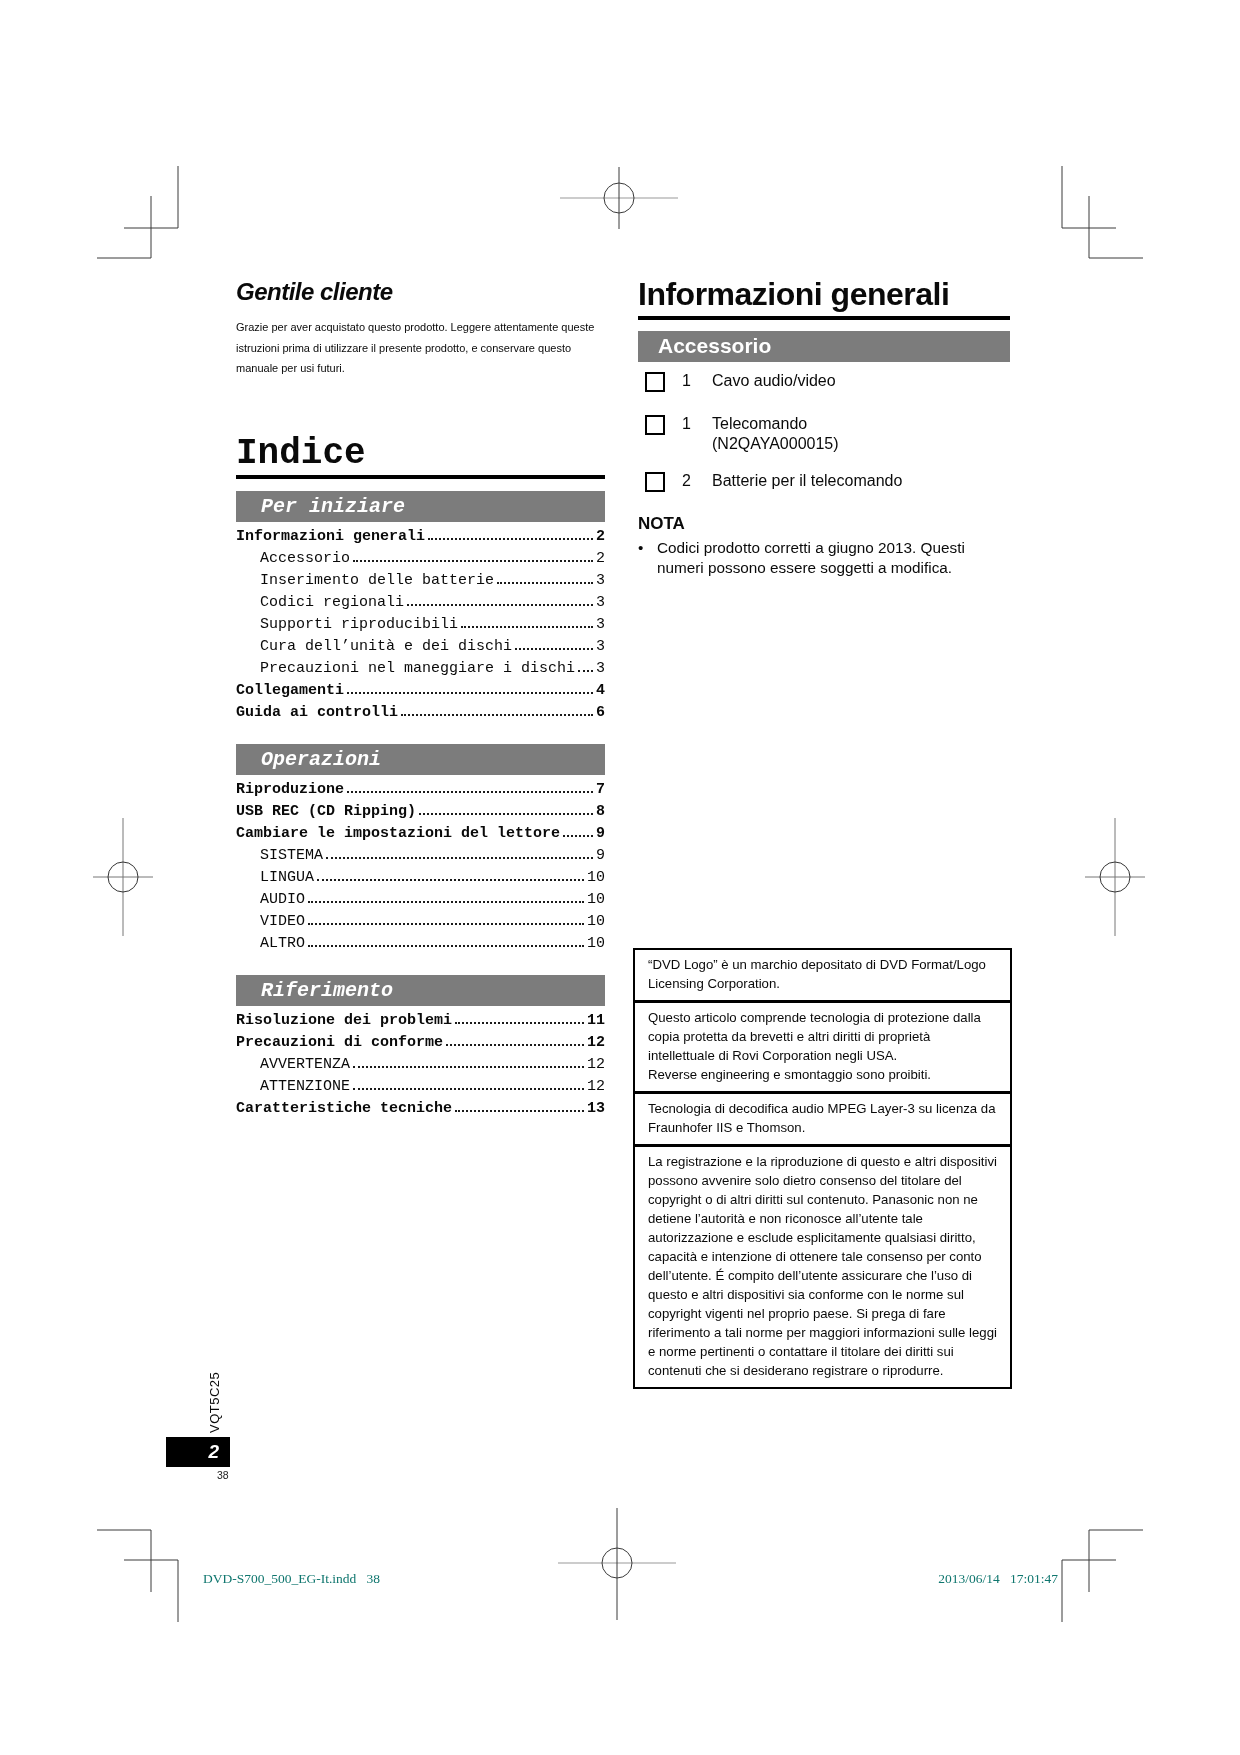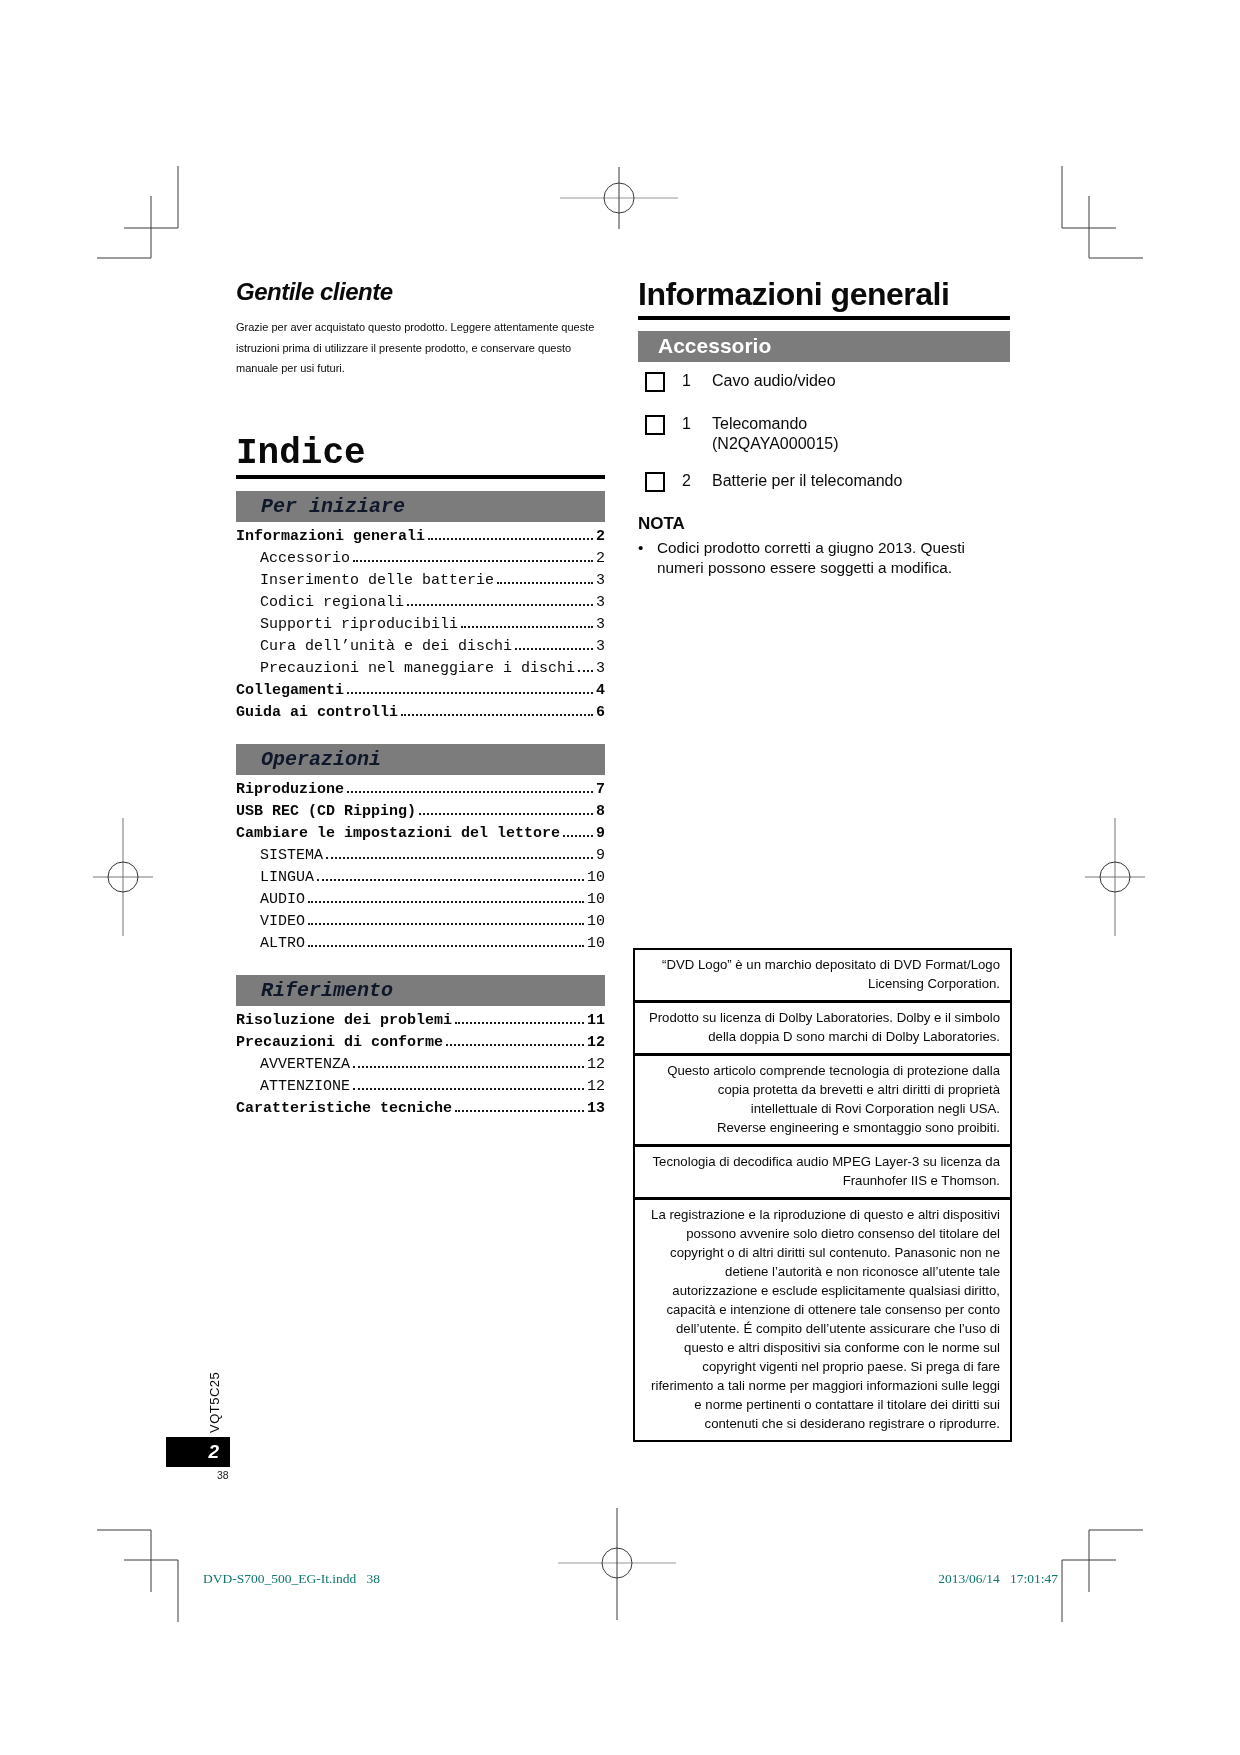--- a/index.html
+++ b/index.html
@@ -7,21 +7,21 @@
         font-family:"Liberation Sans","DejaVu Sans",sans-serif;color:#0a0a0a;}
   #print-marks{position:absolute;left:0;top:0;width:1240px;height:1755px;pointer-events:none;}
 
   
   #greeting{position:absolute;left:236px;top:274px;width:372px;}
   .greet-title{margin:0 0 7px 0;font-size:24px;font-weight:bold;font-style:italic;line-height:36px;letter-spacing:-.5px;}
   .greet-text{margin:0;font-size:11px;line-height:20.6px;}
 
   #toc{position:absolute;left:236px;top:434px;width:369px;font-family:Liberation Mono, monospace;}
   .indice{margin:0;font-size:36px;font-weight:bold;line-height:40px;border-bottom:4px solid #000;padding-bottom:1px;}
-  .bar{margin-top:12px;height:31px;background:#7c7c7c;color:#0f172a;font-size:20px;font-weight:bold;
+  .bar{margin-top:12px;height:31px;background:#7c7c7c;color:#ffffff;font-size:20px;font-weight:bold;
        font-style:italic;line-height:31px;padding-left:25px;box-sizing:border-box;}
   .entries{margin:6px 0 18px 0;}
   .toc-row{display:flex;align-items:baseline;height:22px;font-size:15px;}
   .toc-row.b{font-weight:bold;}
   .toc-row.ind{padding-left:24px;}
   .tl{white-space:nowrap;}
   .dots{flex:1;border-bottom:2px dotted #1a1a1a;margin:0 3px 4px 3px;min-width:12px;}
   .tp{white-space:nowrap;}
 
   
@@ -34,21 +34,21 @@
   .acc-row{display:grid;grid-template-columns:37px 30px 1fr;margin-bottom:16px;font-size:16px;line-height:21px;}
   .cb{width:16px;height:16px;border:2px solid #000;margin-top:2px;display:inline-block;box-sizing:content-box;}
   .qty{display:inline-block;}
   .sub{display:block;line-height:20px;}
   .sub:empty{display:none;}
   .nota-h{margin-top:14px;font-size:17px;font-weight:bold;line-height:22px;}
   .nota-line{display:flex;margin-top:3px;font-size:15.3px;line-height:19.5px;}
   .nota-bullet{width:19px;flex:none;}
 
   #legalbox{position:absolute;left:633px;top:948px;width:379px;border:2px solid #000;box-sizing:border-box;}
-  .legal-sec{padding:5px 10px 7px 13px;font-size:13.2px;line-height:19px;white-space:pre-line;text-align:right;}
+  .legal-sec{padding:5px 10px 7px 13px;font-size:13.2px;line-height:19px;white-space:pre-line;}
   .legal-sec + .legal-sec{border-top:3px solid #000;}
 
   
   #vqt{position:absolute;left:207px;top:1433px;transform-origin:0 0;transform:rotate(-90deg);
        font-size:13px;letter-spacing:.5px;white-space:nowrap;}
   #pagebox{position:absolute;left:166px;top:1437px;width:64px;height:30px;background:#000;}
   #pagebox span{display:block;text-align:right;padding-right:11px;color:#fff;font-size:19px;
                 font-weight:bold;font-style:italic;line-height:30px;}
   #small38{position:absolute;left:217px;top:1469px;font-size:10.5px;color:#222;}
   .foot{position:absolute;top:1571px;font-family:"Liberation Serif","DejaVu Serif",serif;
@@ -292,21 +292,20 @@
     <div class="nota-line">
       <span class="nota-bullet">•</span>
       <span>Codici prodotto corretti a giugno 2013. Questi numeri possono essere soggetti a modifica.</span>
     </div>
   </div>
 
   <div id="legalbox">
 
       <div class="legal-sec">“DVD Logo” è un marchio depositato di DVD Format/Logo Licensing Corporation.</div>
 
-      <div class="legal-sec">Prodotto su licenza di Dolby Laboratories. Dolby e il simbolo della doppia D sono marchi di Dolby Laboratories.</div>
 
       <div class="legal-sec">Questo articolo comprende tecnologia di protezione dalla copia protetta da brevetti e altri diritti di proprietà intellettuale di Rovi Corporation negli USA.
 Reverse engineering e smontaggio sono proibiti.</div>
 
       <div class="legal-sec">Tecnologia di decodifica audio MPEG Layer-3 su licenza da Fraunhofer IIS e Thomson.</div>
 
       <div class="legal-sec">La registrazione e la riproduzione di questo e altri dispositivi possono avvenire solo dietro consenso del titolare del copyright o di altri diritti sul contenuto. Panasonic non ne detiene l’autorità e non riconosce all’utente tale autorizzazione e esclude esplicitamente qualsiasi diritto, capacità e intenzione di ottenere tale consenso per conto dell’utente. É compito dell’utente assicurare che l’uso di questo e altri dispositivi sia conforme con le norme sul copyright vigenti nel proprio paese. Si prega di fare riferimento a tali norme per maggiori informazioni sulle leggi e norme pertinenti o contattare il titolare dei diritti sui contenuti che si desiderano registrare o riprodurre.</div>
     </div>
 
   <div id="vqt">VQT5C25</div>

